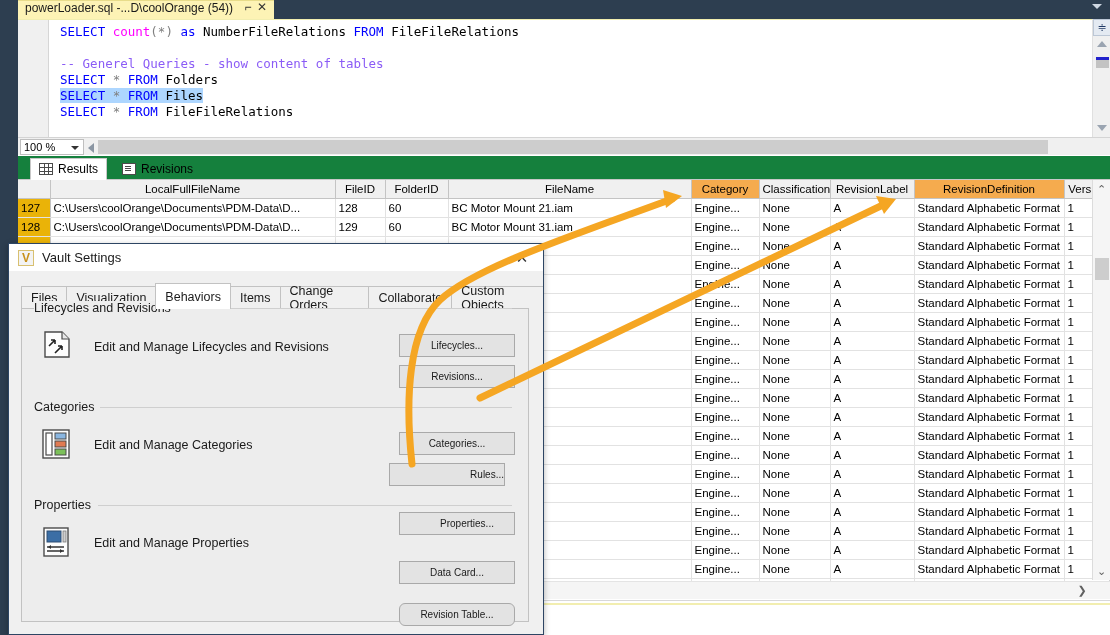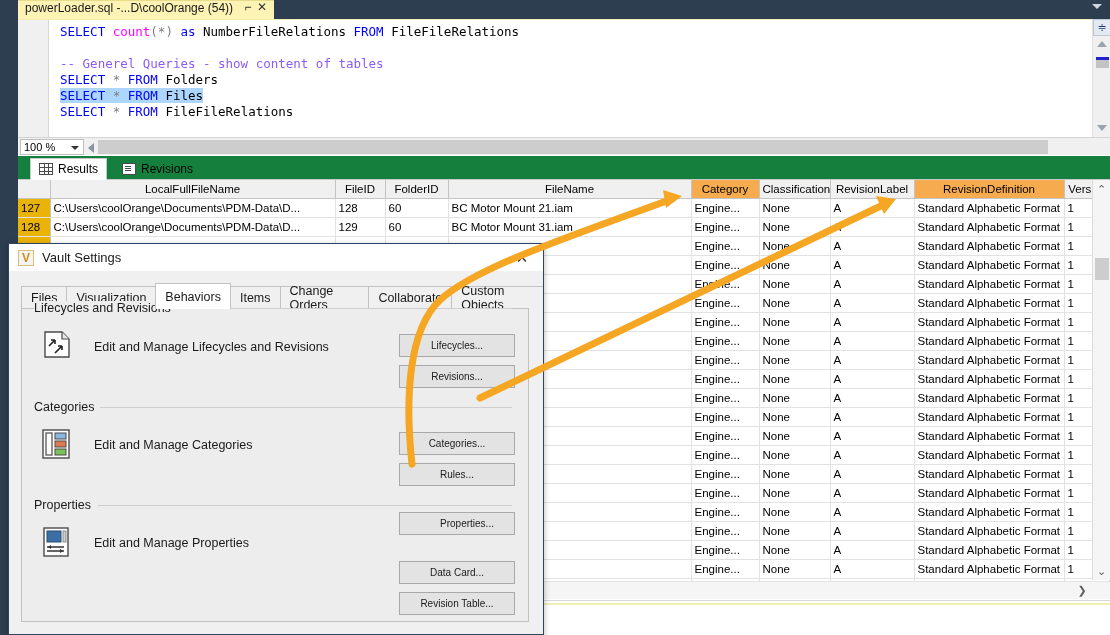--- a/index.html
+++ b/index.html
@@ -843,37 +843,37 @@
 
         <svg class="vico" id="ico-categories" style="left:20px; top:120px;" viewBox="0 0 28 30">
           <rect x="1" y="1" width="26" height="28" fill="#fdfdfd" stroke="#4a4a4a" stroke-width="1.4"></rect>
           <rect x="4" y="4" width="6" height="22" fill="#ffffff" stroke="#4a4a4a" stroke-width="1.2"></rect>
           <rect x="13" y="4" width="11" height="6" fill="#8ab6e0" stroke="#4a4a4a" stroke-width="1"></rect>
           <rect x="13" y="12" width="11" height="6" fill="#e07a52" stroke="#4a4a4a" stroke-width="1"></rect>
           <rect x="13" y="20" width="11" height="6" fill="#7cc05a" stroke="#4a4a4a" stroke-width="1"></rect>
         </svg>
         <div class="sect-desc" style="left:72px; top:129px;">Edit and Manage Categories</div>
         <div class="vbtn" style="left:377px; top:123px;">Categories...</div>
-        <div class="vbtn" style="left:377px; top:154px;">Rules...</div>
+        <div class="vbtn" style="left:367px; top:154px;text-align:right;">Rules...</div>
 
         <div class="grp-label" style="left:12px; top:189px;">Properties</div>
         <div class="grp-rule" style="left:76px; top:196px; width:414px;"></div>
 
         <svg class="vico" id="ico-properties" style="left:20px; top:218px;" viewBox="0 0 28 30">
           <rect x="2" y="1" width="24" height="28" fill="#fdfdfd" stroke="#4a4a4a" stroke-width="1.4"></rect>
           <rect x="5" y="4" width="14" height="11" fill="#3b6ea5" stroke="#2c4d72" stroke-width="1"></rect>
           <rect x="21" y="4" width="3" height="11" fill="#cfcfcf" stroke="#7a7a7a" stroke-width="0.8"></rect>
           <path d="M5 20 H22 M5 24 H22" stroke="#333" stroke-width="1.4"></path>
           <path d="M9 18 l-3 2 3 2 Z" fill="#333"></path>
           <path d="M18 22 l3 2 -3 2 Z" fill="#333"></path>
         </svg>
         <div class="sect-desc" style="left:72px; top:227px;">Edit and Manage Properties</div>
         <div class="vbtn" style="left:377px; top:203px;padding-left:20px;">Properties...</div>
         <div class="vbtn" style="left:377px; top:252px;">Data Card...</div>
-        <div class="vbtn" style="left:377px; top:283px;">Revision Table...</div>
+        <div class="vbtn" style="left:377px; top:294px;border-radius:6px;">Revision Table...</div>
       </div>
     </div>
   </div>
 
   <svg id="arrows" viewBox="0 0 1110 635">
 
     <g>
       <path d="M 412,464
                C 405,400 408,330 440,300
                C 475,268 560,240 672,199" fill="none" stroke="#F5A623" stroke-width="7" stroke-linecap="round"></path>

